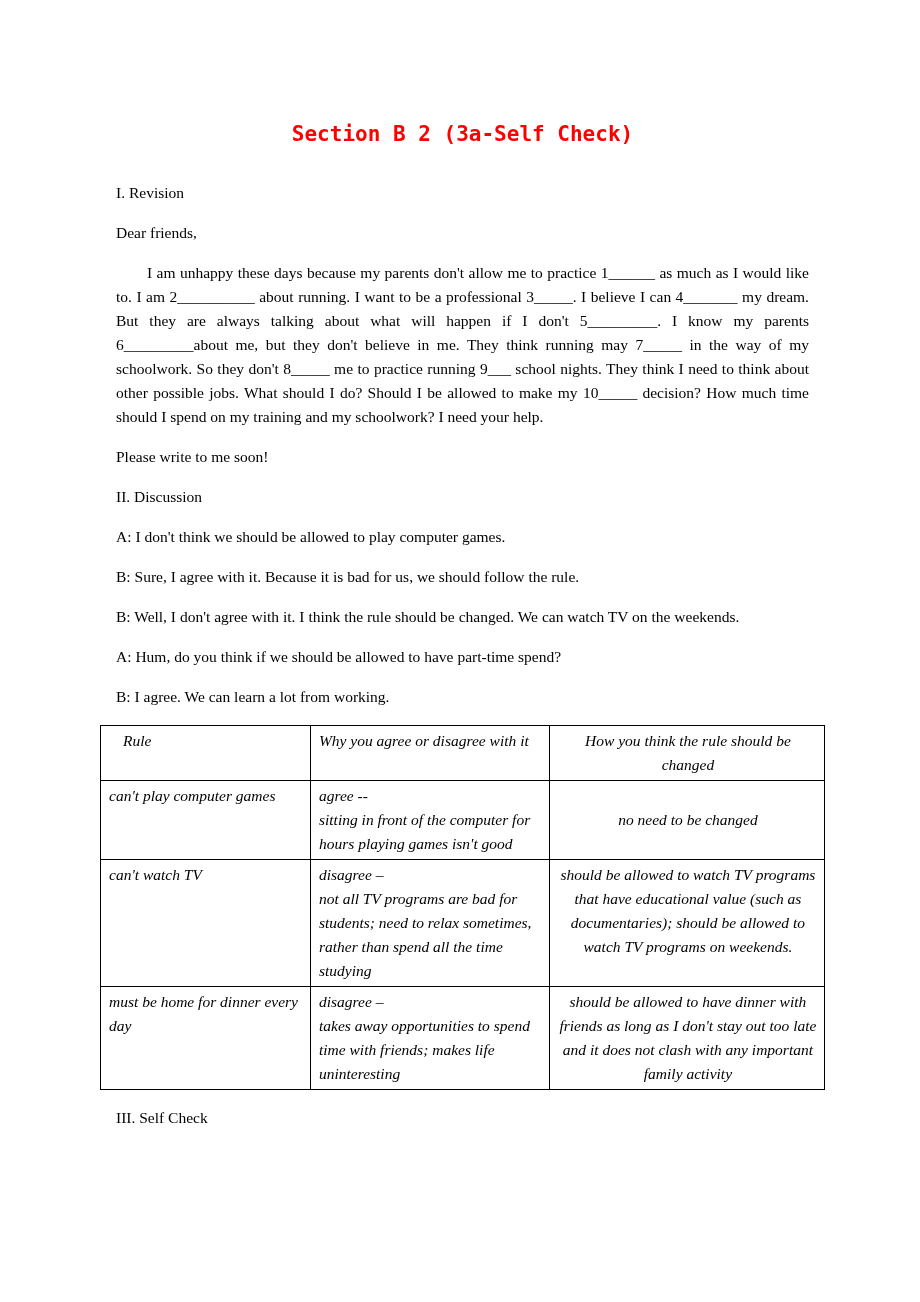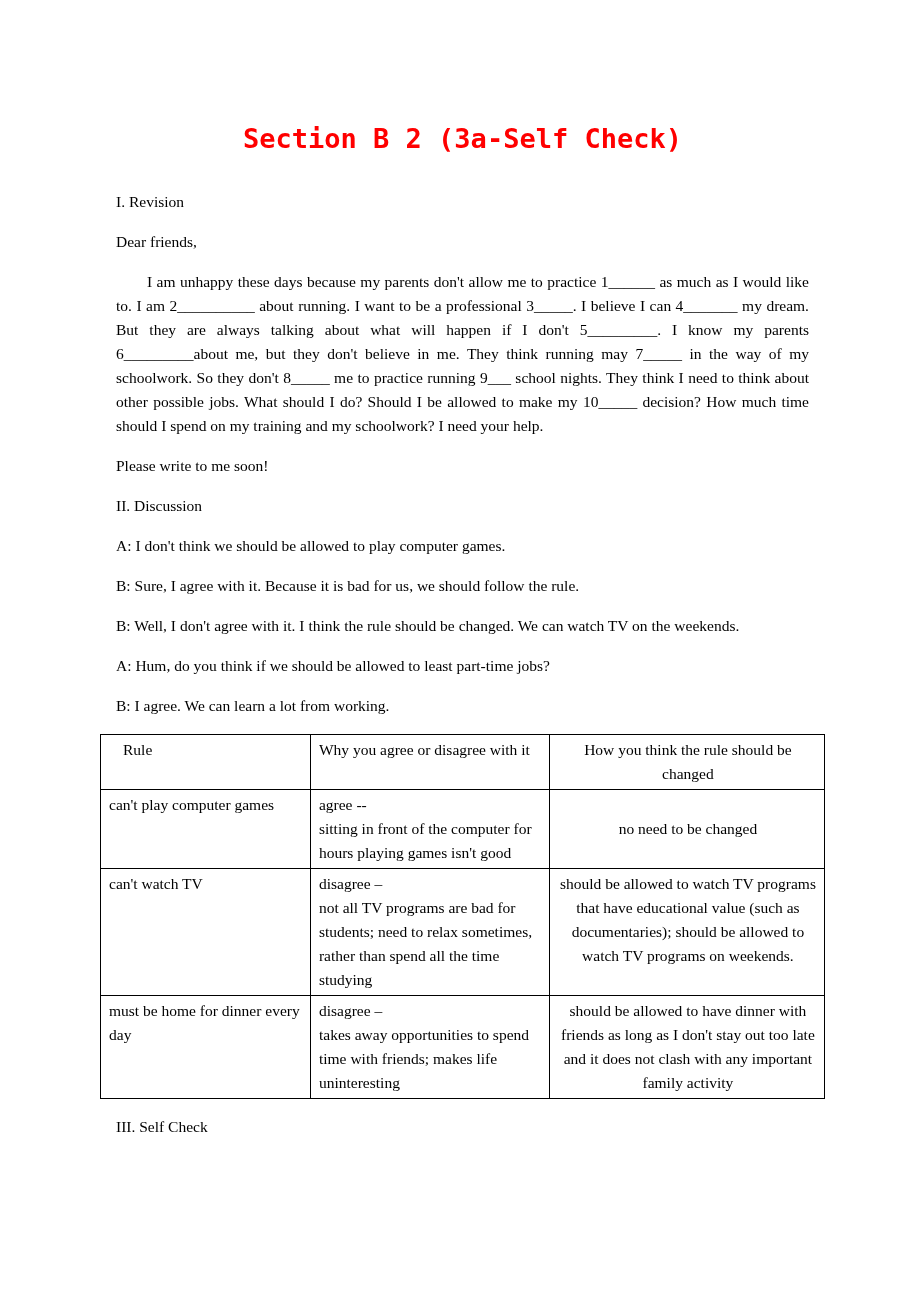--- a/index.html
+++ b/index.html
@@ -14,34 +14,35 @@
   .page {
     width: 920px;
     min-height: 1302px;
     padding: 118px 95px 80px 100px;
     box-sizing: border-box;
   }
   h1 {
     text-align: center;
     color: #ff0000;
     font-weight: bold;
-    font-size: 27px;
+    font-size: 21px;
     margin: 0 0 30px 0;
     font-family: "SimSun", "NSimSun", monospace;
   }
   .para {
     margin: 16px;
   }
   .indent {
     text-indent: 2em;
   }
   .tbl {
     border-collapse: collapse;
     width: 100%;
     margin-top: 4px;
+    font-style: italic;
   }
   .tbl td, .tbl th {
     border: 1px solid #000;
     padding: 3px 6px 3px 8px;
     vertical-align: top;
     font-weight: normal;
     text-align: left;
     font-size: 15.5px;
     line-height: 1.55;
   }
@@ -63,21 +64,21 @@
   <p class="para indent just">I am unhappy these days because my parents don't allow me to practice 1______ as much as I would like to. I am 2__________ about running. I want to be a professional 3_____. I believe I can 4_______ my dream. But they are always talking about what will happen if I don't 5_________. I know my parents 6_________about me, but they don't believe in me. They think running may 7_____ in the way of my schoolwork. So they don't 8_____ me to practice running 9___ school nights. They think I need to think about other possible jobs. What should I do? Should I be allowed to make my 10_____ decision? How much time should I spend on my training and my schoolwork? I need your help.</p>
   <p class="para">Please write to me soon!</p>
 
   <p class="para">II. Discussion</p>
 
   <p class="para">A: I don't think we should be allowed to play computer games.</p>
   <p class="para">B: Sure, I agree with it. Because it is bad for us, we should follow the rule.</p>
   <p class="para" style="padding-left:0;">
     <span style="display:block; padding-left:1.5em; text-indent:-1.5em;">B: Well, I don't agree with it. I think the rule should be changed. We can watch TV on the weekends.</span>
   </p>
-  <p class="para">A: Hum, do you think if we should be allowed to least part-time jobs?</p>
+  <p class="para">A: Hum, do you think if we should be allowed to have part-time spend?</p>
   <p class="para">B: I agree. We can learn a lot from working.</p>
 
   <table class="tbl">
     <tbody>
         <tr>
       <th>
             <span class="cell-indent">Rule</span>
           </th>
       <th class="just">Why you agree or disagree with it</th>
       <th class="just">How you think the rule should be changed</th>

